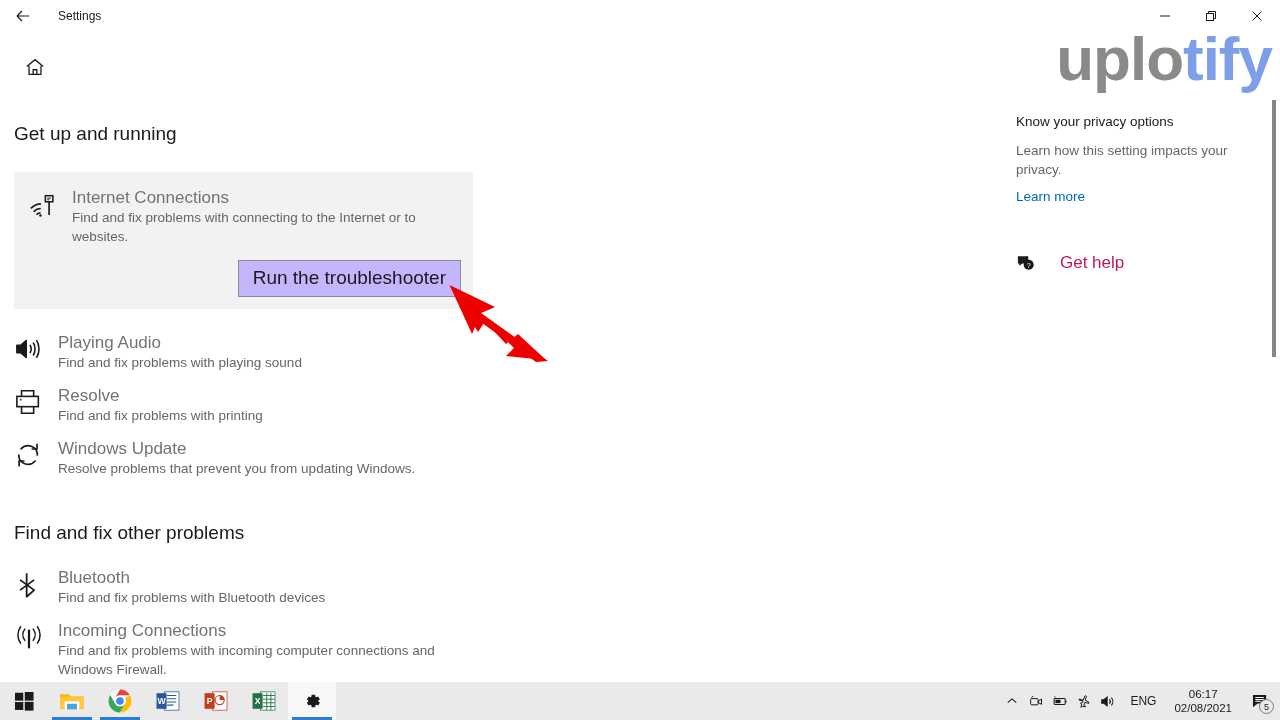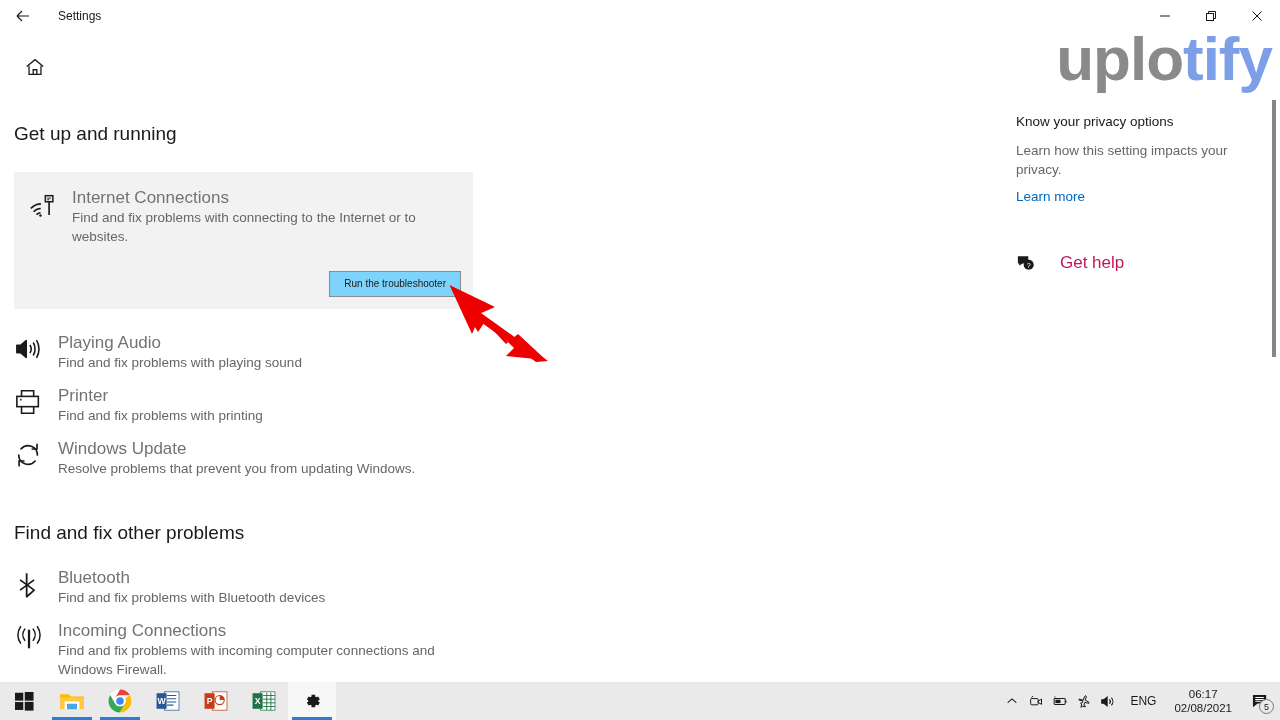--- a/index.html
+++ b/index.html
@@ -111,25 +111,25 @@
   }
   .ts-desc {
     font-size: 13.5px;
     color: #666666;
     line-height: 19px;
     margin-top: 1px;
   }
   .run-btn {
     position: absolute;
     right: 12px; bottom: 12px;
-    background: #7dd3fc;
+    background: #c4b5fd;
     border: 1px solid #8c8c8c;
     color: #1a1a1a;
     font-family: "Liberation Sans", sans-serif;
-    font-size: 10px;
+    font-size: 19px;
     padding: 6px 14px 7px;
     cursor: pointer;
   }
 
   
   .ts-item {
     display: flex;
     margin: 14px 0 0 14px;
     width: 470px;
   }
@@ -347,21 +347,21 @@
     <div class="ts-item">
       <div class="ts-icon">
         <svg width="30" height="28" viewBox="0 0 32 30" fill="none" stroke="#1a1a1a" stroke-width="1.7">
           <path d="M8 9V3h13v6"></path>
           <rect x="3" y="9" width="23" height="11"></rect>
           <path d="M8 20v7h13v-7"></path>
           <path d="M6.5 12.5h1.5"></path>
         </svg>
       </div>
       <div class="ts-body">
-        <div class="ts-name">Printer</div>
+        <div class="ts-name">Resolve</div>
         <div class="ts-desc">Find and fix problems with printing</div>
       </div>
     </div>
 
     <div class="ts-item">
       <div class="ts-icon">
         <svg width="30" height="28" viewBox="0 0 32 30" fill="none" stroke="#1a1a1a" stroke-width="1.8" stroke-linecap="round">
           <path d="M25 15a10 10 0 0 0-17.6-6.5"></path>
           <path d="M5 15a10 10 0 0 0 17.6 6.5"></path>
           <path d="M24.6 3.5V8.6h-5.1"></path>

